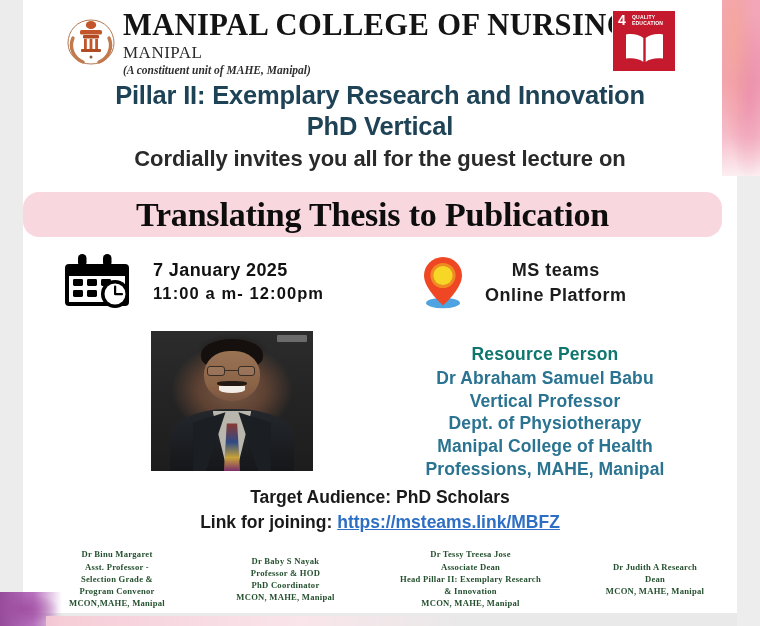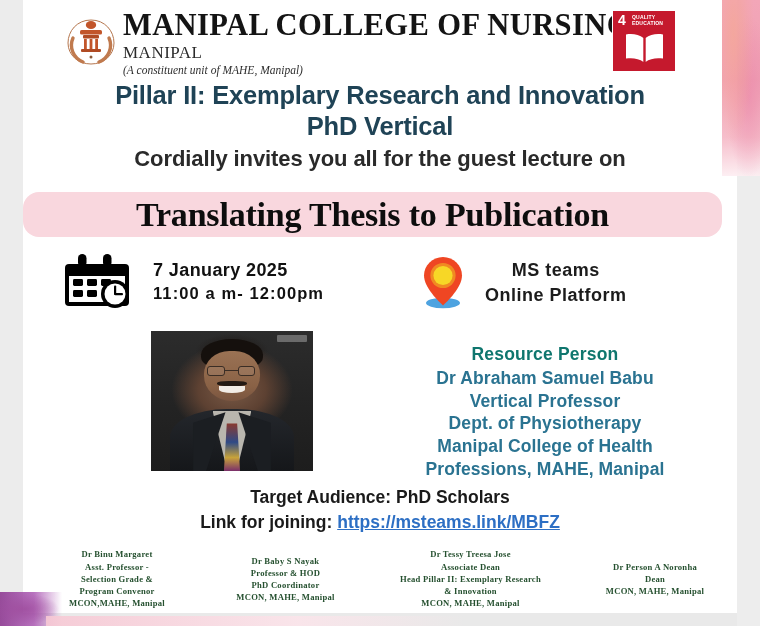--- a/index.html
+++ b/index.html
@@ -51,21 +51,21 @@
     font-family:"Liberation Serif", serif; font-weight:700;
     font-size:30.5px; letter-spacing:.4px; color:#141414; line-height:1.04;
     white-space:nowrap;
   }
   .inst-2 {
     font-family:"Liberation Serif", serif; font-weight:400;
     font-size:17px; letter-spacing:.5px; color:#2b2b2b; line-height:1.12;
     margin-top:1px;
   }
   .inst-3 {
-    font-family:"Liberation Serif", serif; font-style:italic; font-weight:400;
+    font-family:"Liberation Serif", serif; font-style:italic; font-weight:700;
     font-size:11.5px; color:#2e2e2e; margin-top:2px;
   }
 
   
   .sdg {
     position:absolute; left:589px; top:4px; width:64px; height:62px;
     background:#c5192d; border:1px solid #ffffff;
   }
   .sdg-num {
     position:absolute; left:5px; top:2px; color:#fff;
@@ -355,21 +355,21 @@
 
     <div class="fcol fc3">
       <div>Dr Tessy Treesa Jose</div>
       <div>Associate Dean</div>
       <div>Head  Pillar II: Exemplary Research</div>
       <div>&amp; Innovation</div>
       <div>MCON, MAHE, Manipal</div>
     </div>
 
     <div class="fcol fc4">
-      <div>Dr Person A Noronha</div>
+      <div>Dr Judith A Research</div>
       <div>Dean</div>
       <div>MCON, MAHE, Manipal</div>
     </div>
   </div>
 
 </div>
 
 <div class="wc-right"></div>
 <div class="wc-bottom"></div>
 <div class="wc-bottom-strip"></div>

